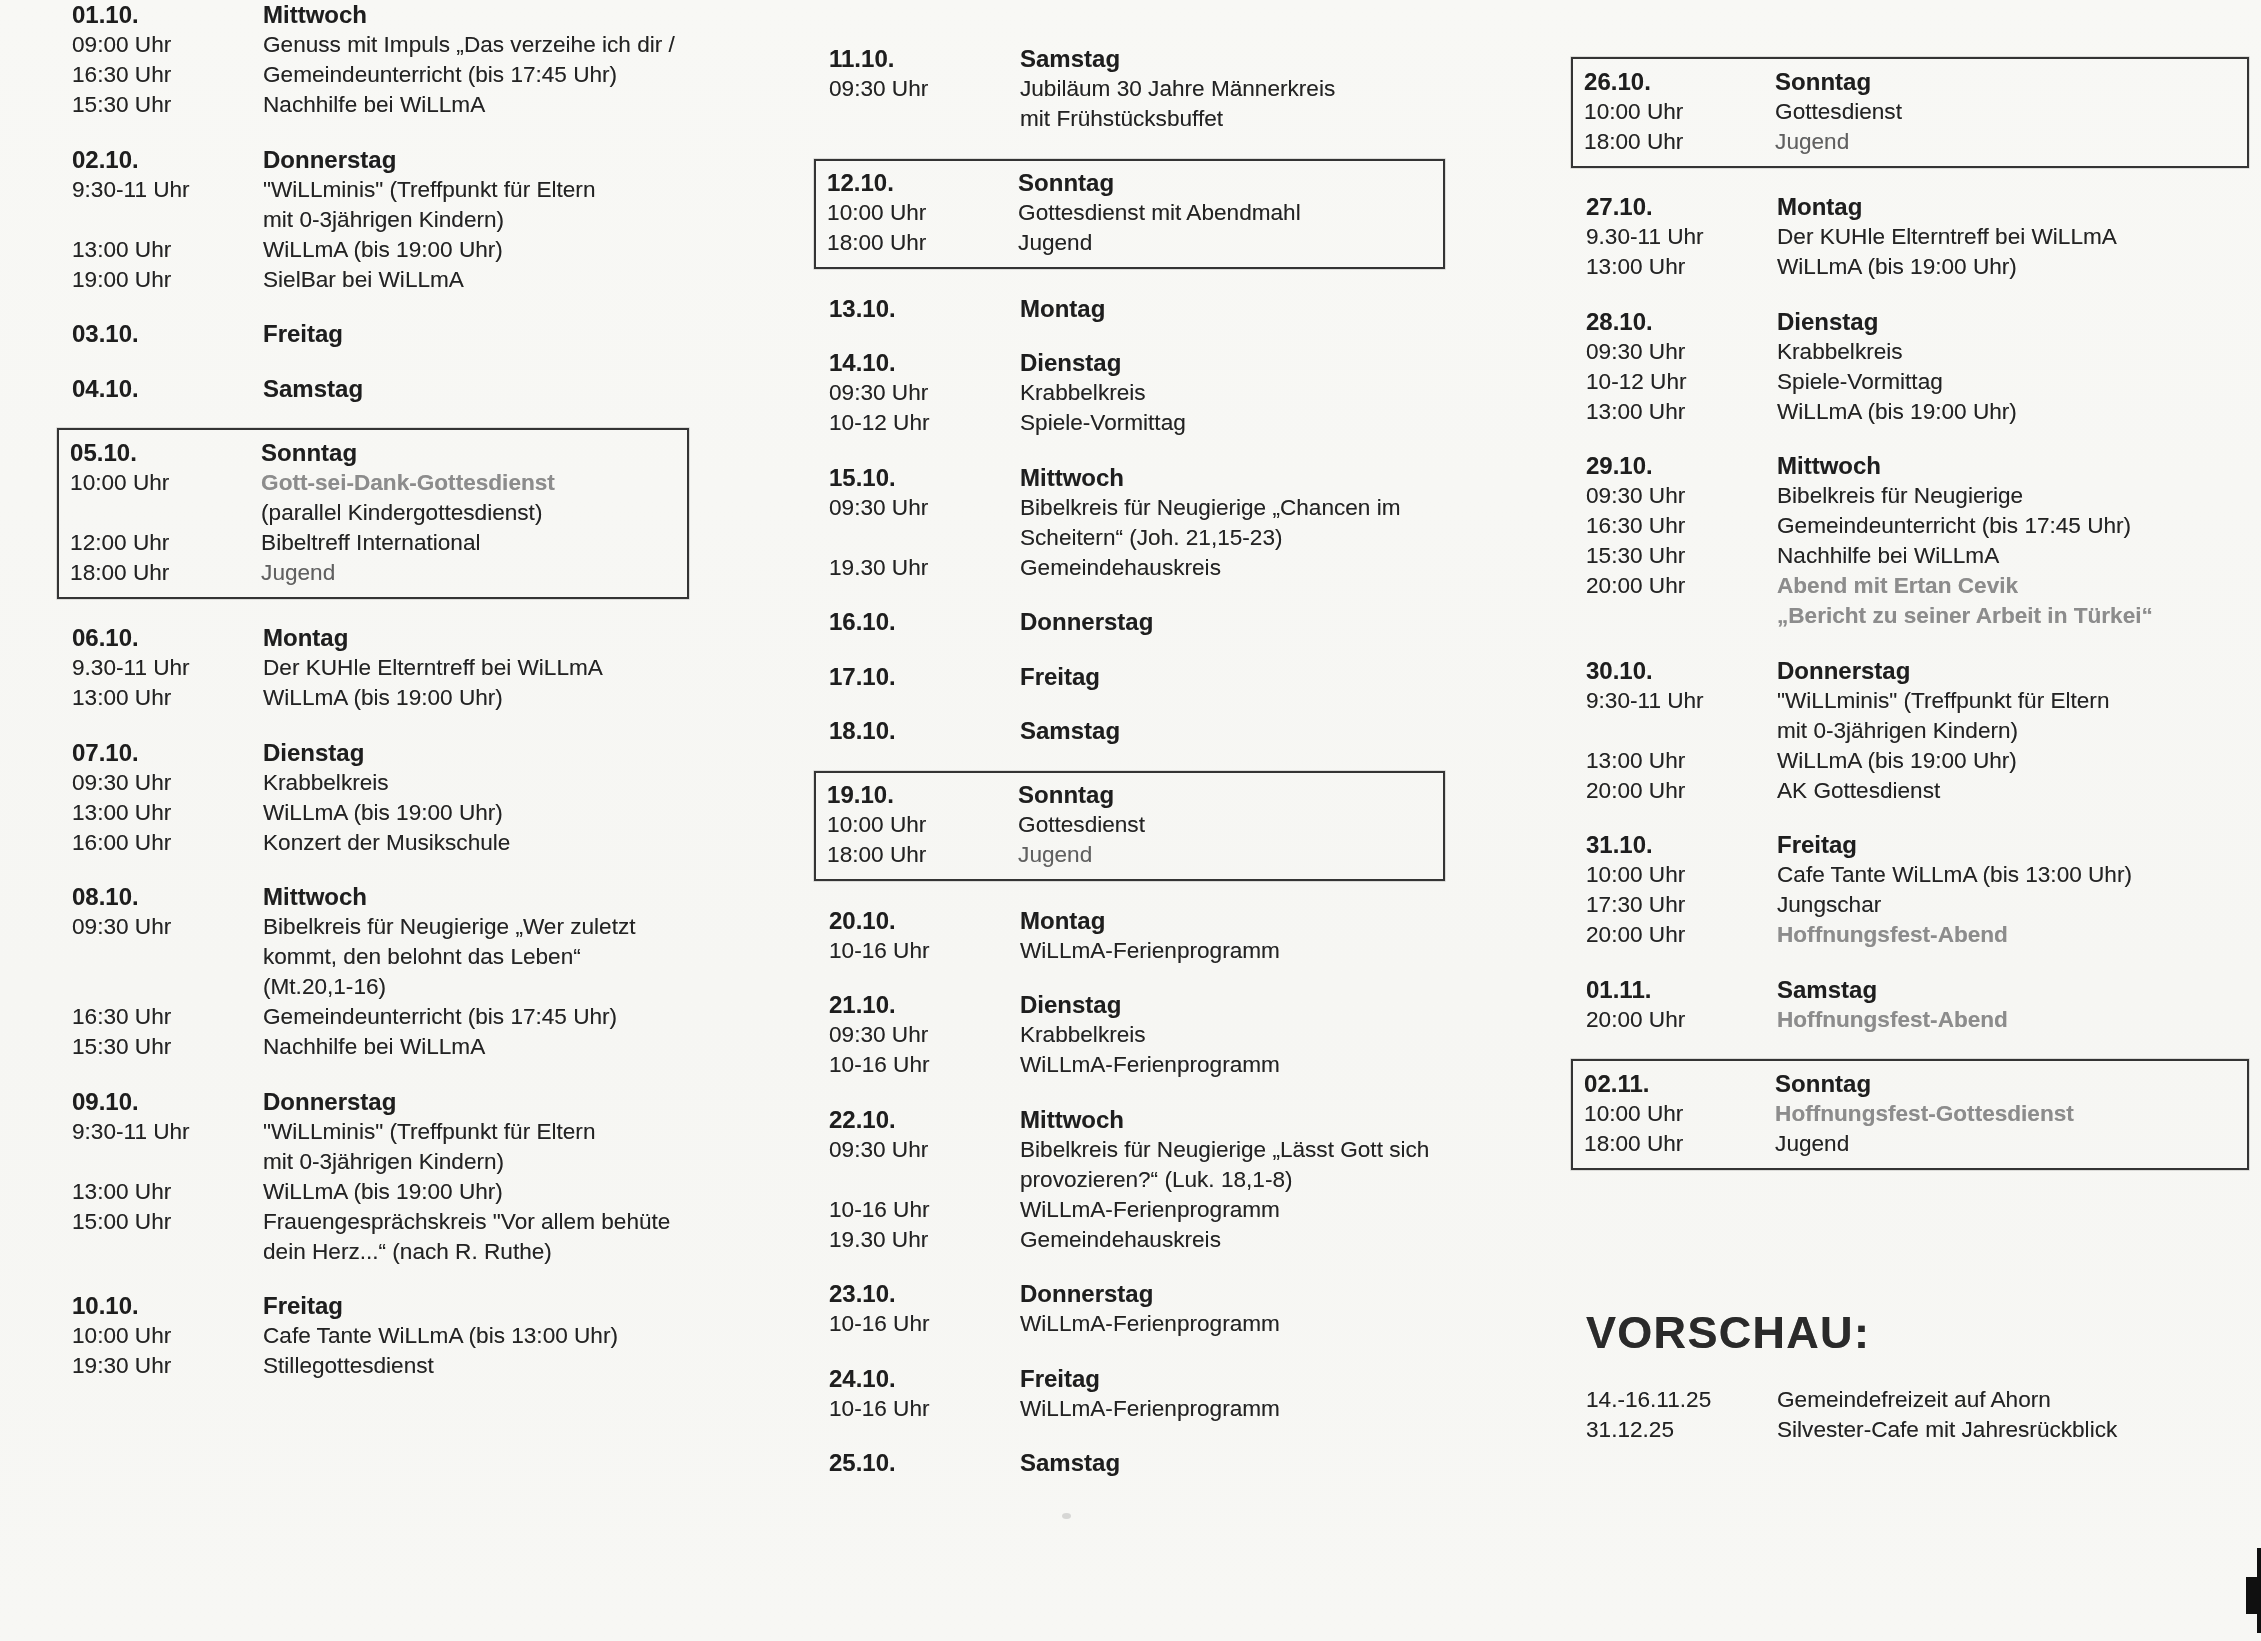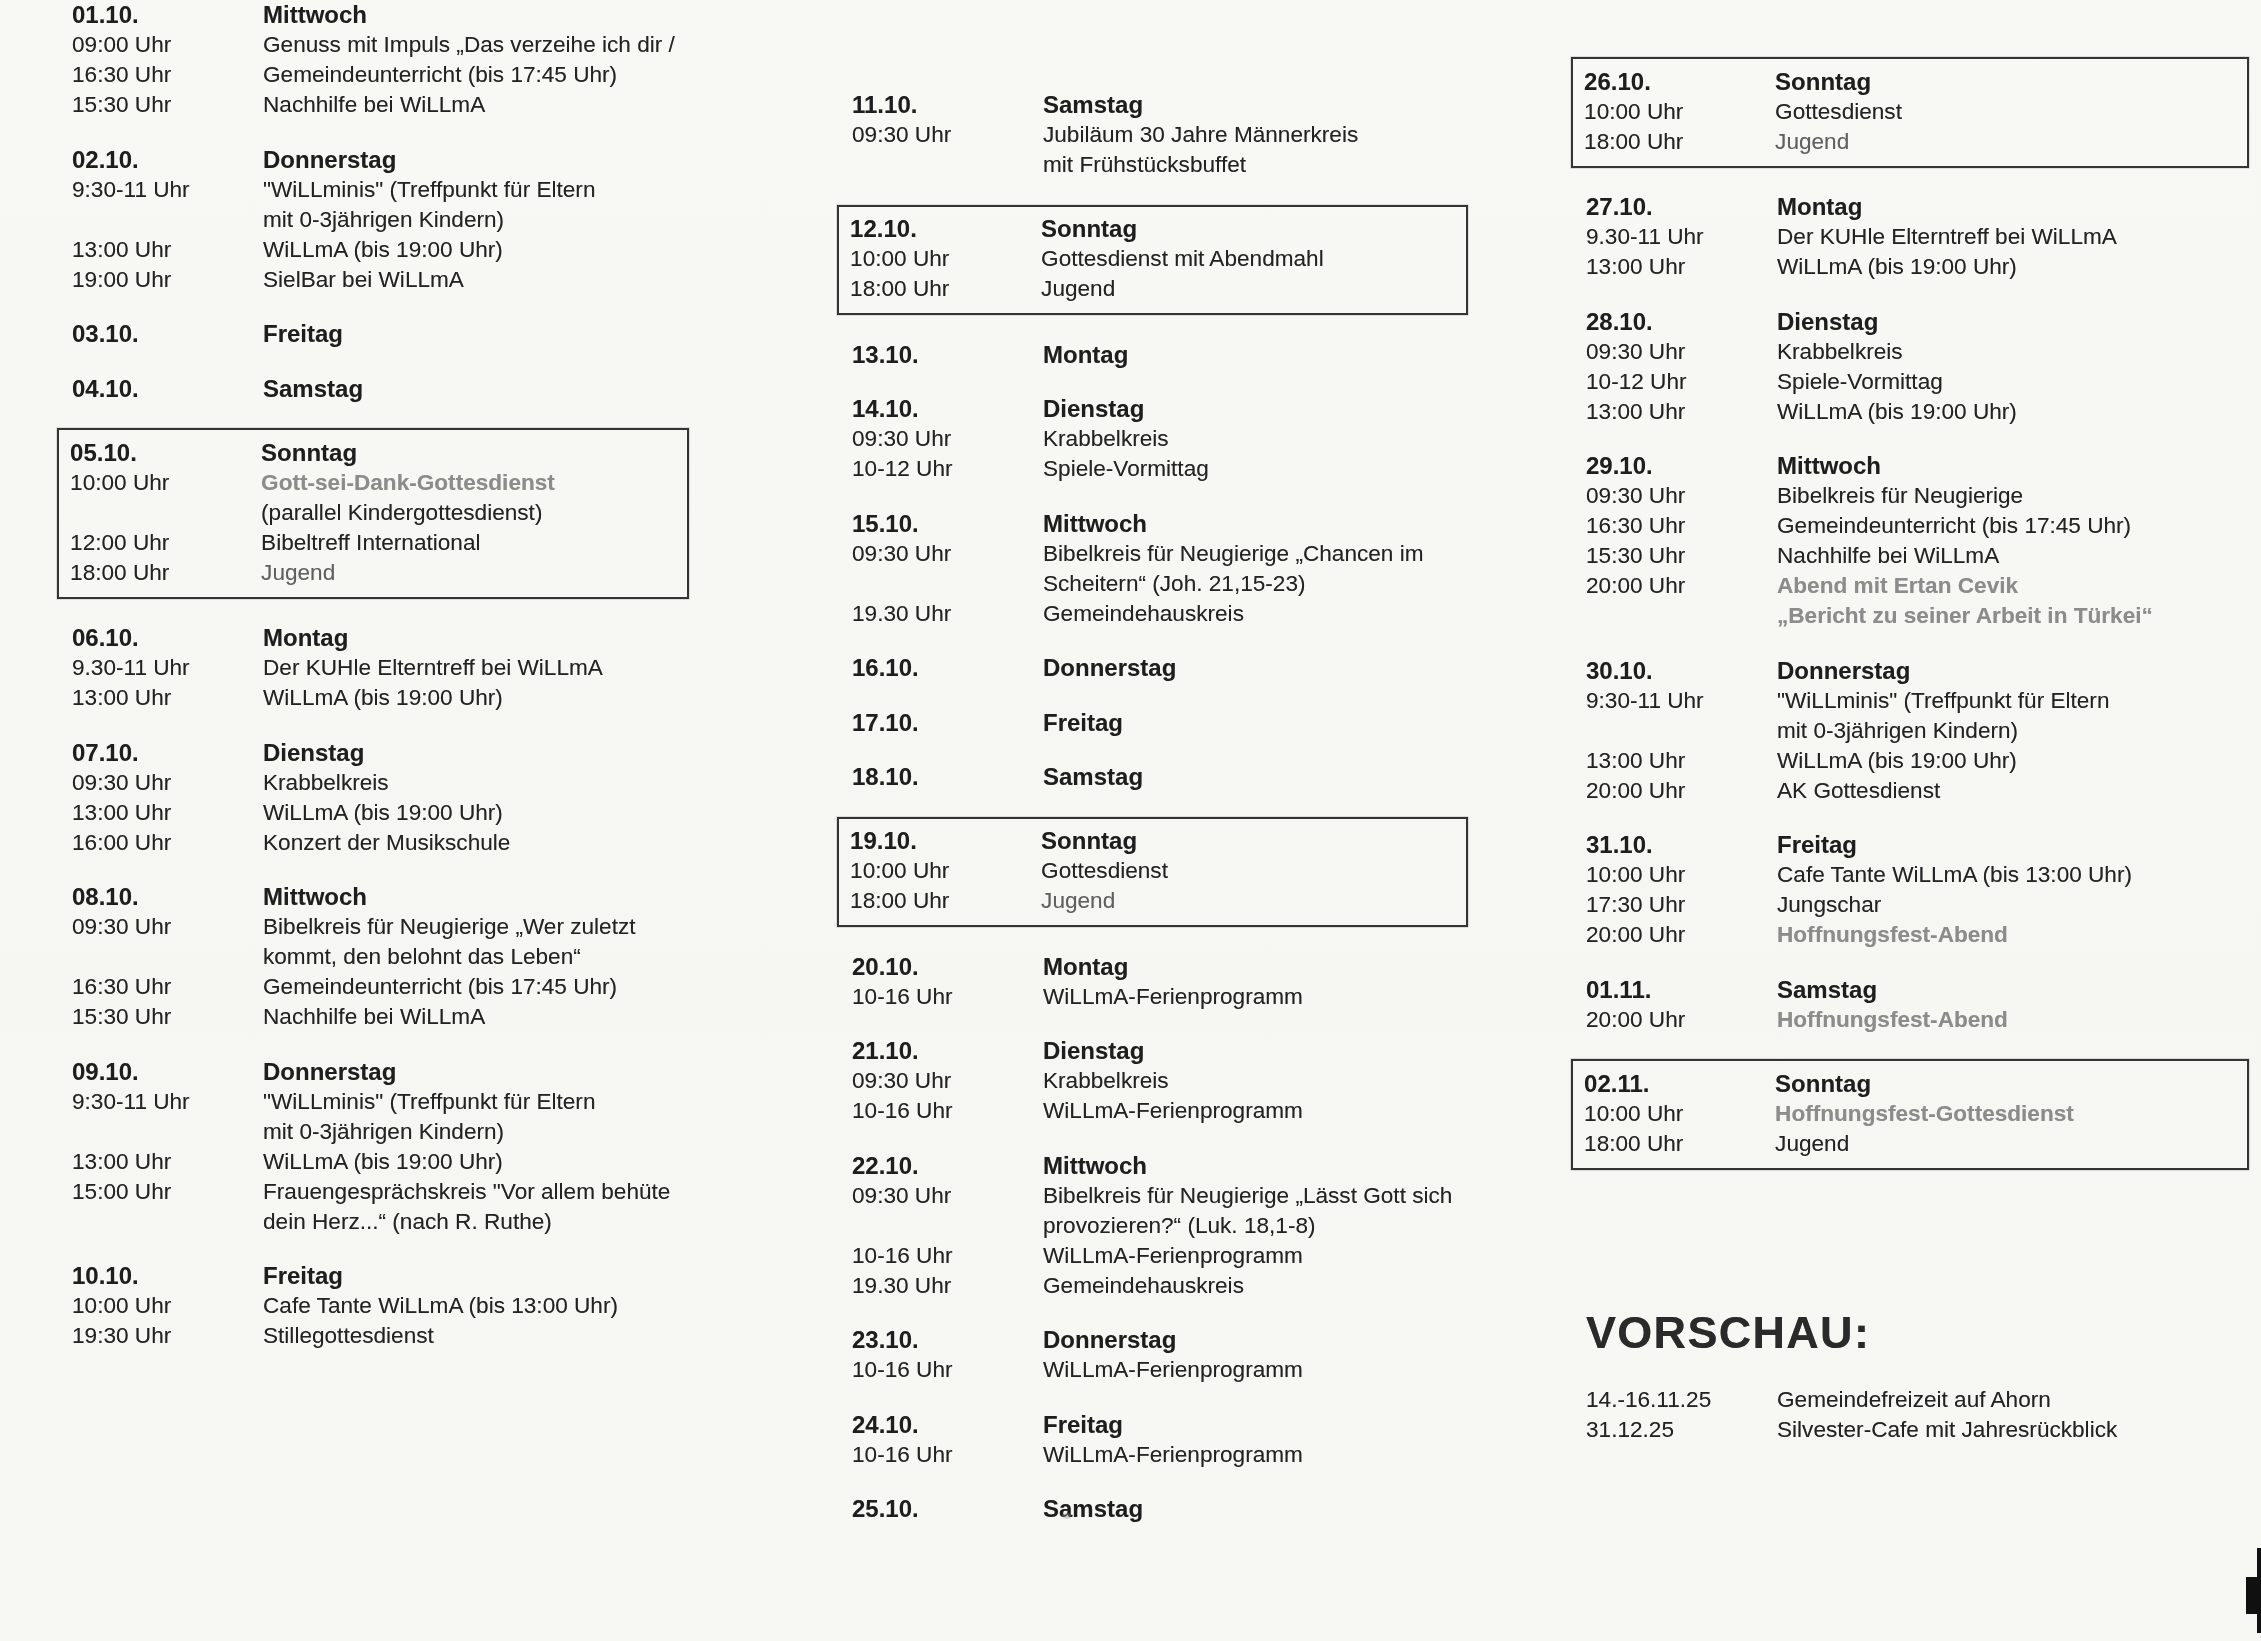--- a/index.html
+++ b/index.html
@@ -5,21 +5,21 @@
   html,body{margin:0;padding:0;}
   body{
     width:2261px;height:1642px;position:relative;overflow:hidden;
     background:#f7f7f4;
     font-family:"Liberation Sans","DejaVu Sans",sans-serif;
     color:#222;
   }
   .page{position:absolute;inset:0;background:linear-gradient(180deg,#f8f8f5 0%,#f6f6f3 60%,#f7f7f4 100%);}
   .col{position:absolute;top:0;}
   #col1{left:72px;width:614px;}
-  #col2{left:852px;width:613px;padding-top:90px;}
+  #col2{left:829px;width:613px;padding-top:44px;}
   #col3{left:1586px;width:660px;padding-top:57px;}
   .doc-title{
     font-size:43px;font-weight:bold;color:#1b1b1b;
     margin:66px 0 37px 0;letter-spacing:0.6px;
     text-shadow:0 0 0.6px rgba(0,0,0,.45);
   }
   .block{margin-top:24.5px;}
   .col .block:first-child{margin-top:0;}
   .row{display:flex;font-size:22.6px;line-height:30px;color:#232323;
        text-shadow:0 0 0.6px rgba(0,0,0,.28);}
@@ -164,20 +164,24 @@
         </div>
         <div class="row">
           <span class="time">09:30 Uhr</span>
           <span class="desc">Bibelkreis für Neugierige „Wer zuletzt</span>
         </div>
         <div class="row">
           <span class="time"></span>
           <span class="desc">kommt, den belohnt das Leben“</span>
         </div>
         <div class="row">
+          <span class="time"></span>
+          <span class="desc">(Mt.20,1-16)</span>
+        </div>
+        <div class="row">
           <span class="time">16:30 Uhr</span>
           <span class="desc">Gemeindeunterricht (bis 17:45 Uhr)</span>
         </div>
         <div class="row">
           <span class="time">15:30 Uhr</span>
           <span class="desc">Nachhilfe bei WiLLmA</span>
         </div>
       </section>
       <section class="block">
         <div class="row head">

